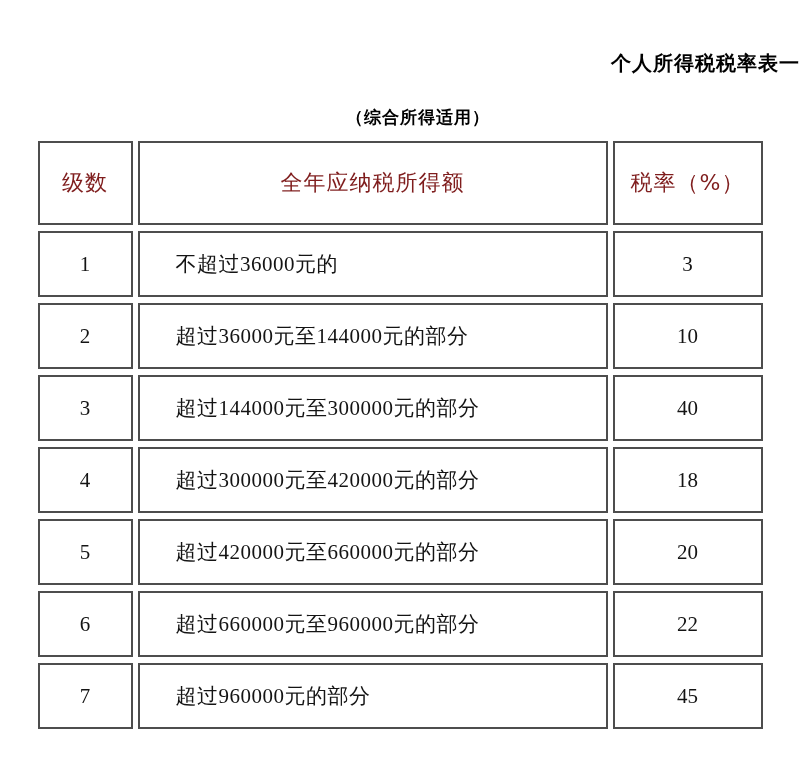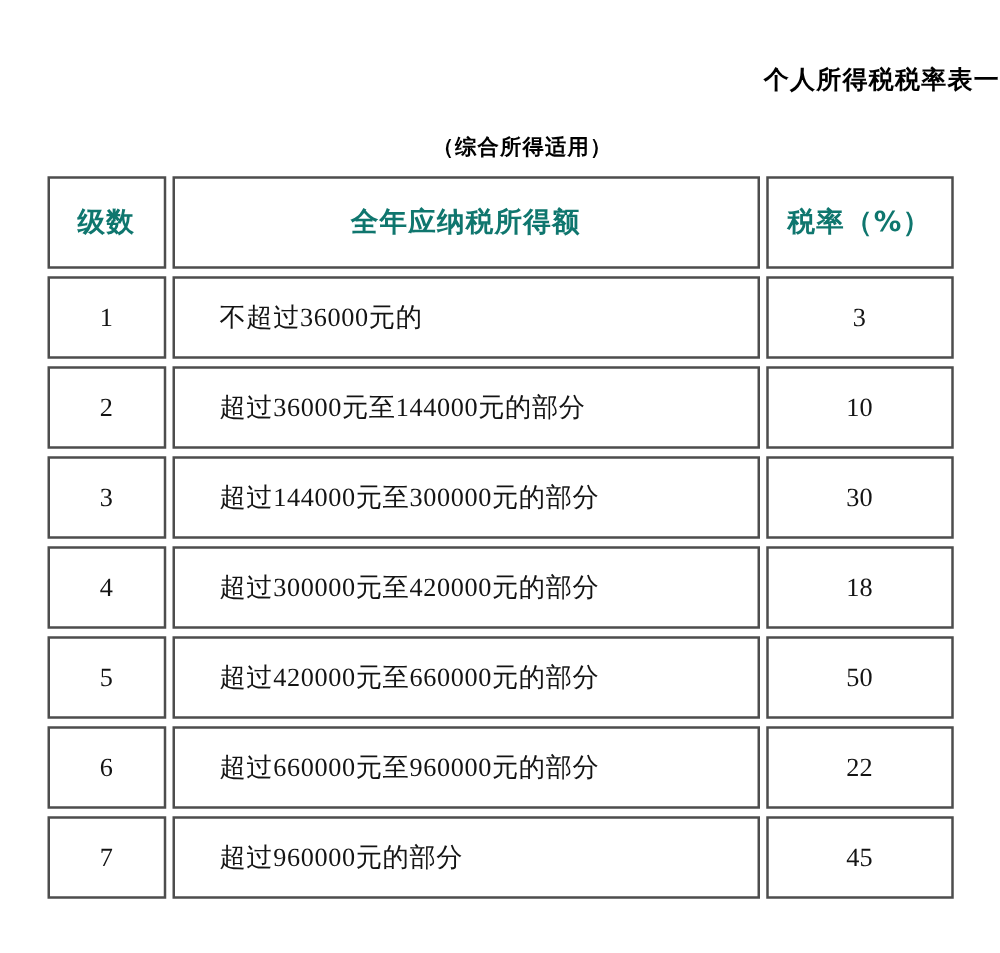--- a/index.html
+++ b/index.html
@@ -45,27 +45,27 @@
   .col-range { width: 470px; }
   .col-rate  { width: 150px; }
 
   .rate-table th,
   .rate-table td {
     border: 2px solid #4d4d4d;
     background: #ffffff;
     vertical-align: middle;
   }
   .rate-table th {
-    height: 74px;
+    height: 84px;
     font-family: "DejaVu Sans", sans-serif;
-    font-weight: 700;
+    font-weight: 400;
     font-size: 22px;
     text-align: center;
     letter-spacing: 1px;
-    color: #0f766e;
+    color: #7f1d1d;
   }
   .rate-table td {
     height: 66px;
     font-size: 21px;
     color: #141414;
   }
   td.level-cell, td.rate-cell { text-align: center; }
   td.range-cell { text-align: left; padding-left: 36px; letter-spacing: 0.5px; }
 </style>
 </head>
@@ -97,31 +97,31 @@
         <td class="rate-cell">3</td>
       </tr>
       <tr>
         <td class="level-cell">2</td>
         <td class="range-cell">超过36000元至144000元的部分</td>
         <td class="rate-cell">10</td>
       </tr>
       <tr>
         <td class="level-cell">3</td>
         <td class="range-cell">超过144000元至300000元的部分</td>
-        <td class="rate-cell">30</td>
+        <td class="rate-cell">40</td>
       </tr>
       <tr>
         <td class="level-cell">4</td>
         <td class="range-cell">超过300000元至420000元的部分</td>
         <td class="rate-cell">18</td>
       </tr>
       <tr>
         <td class="level-cell">5</td>
         <td class="range-cell">超过420000元至660000元的部分</td>
-        <td class="rate-cell">50</td>
+        <td class="rate-cell">20</td>
       </tr>
       <tr>
         <td class="level-cell">6</td>
         <td class="range-cell">超过660000元至960000元的部分</td>
         <td class="rate-cell">22</td>
       </tr>
       <tr>
         <td class="level-cell">7</td>
         <td class="range-cell">超过960000元的部分</td>
         <td class="rate-cell">45</td>

